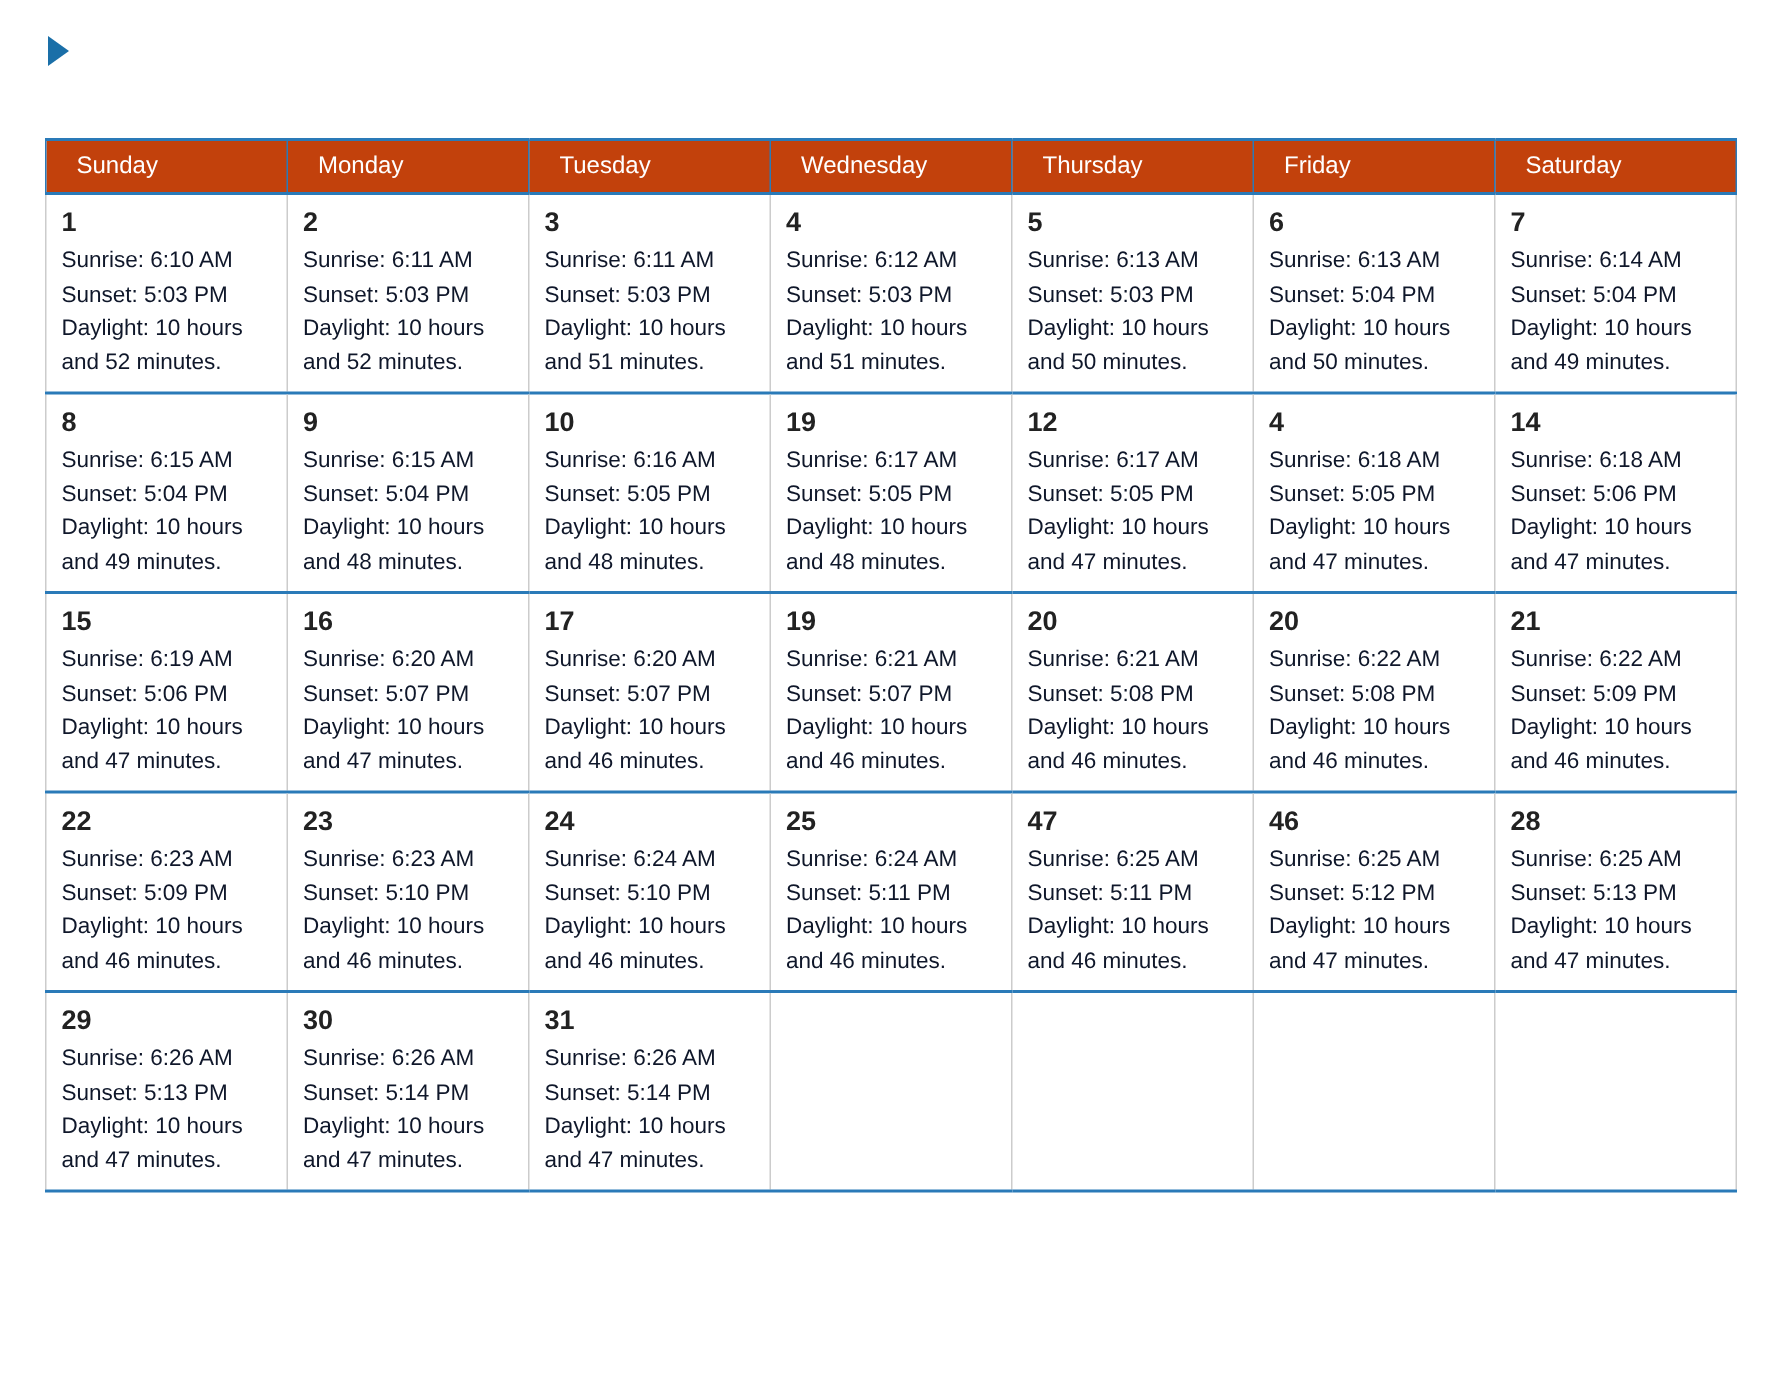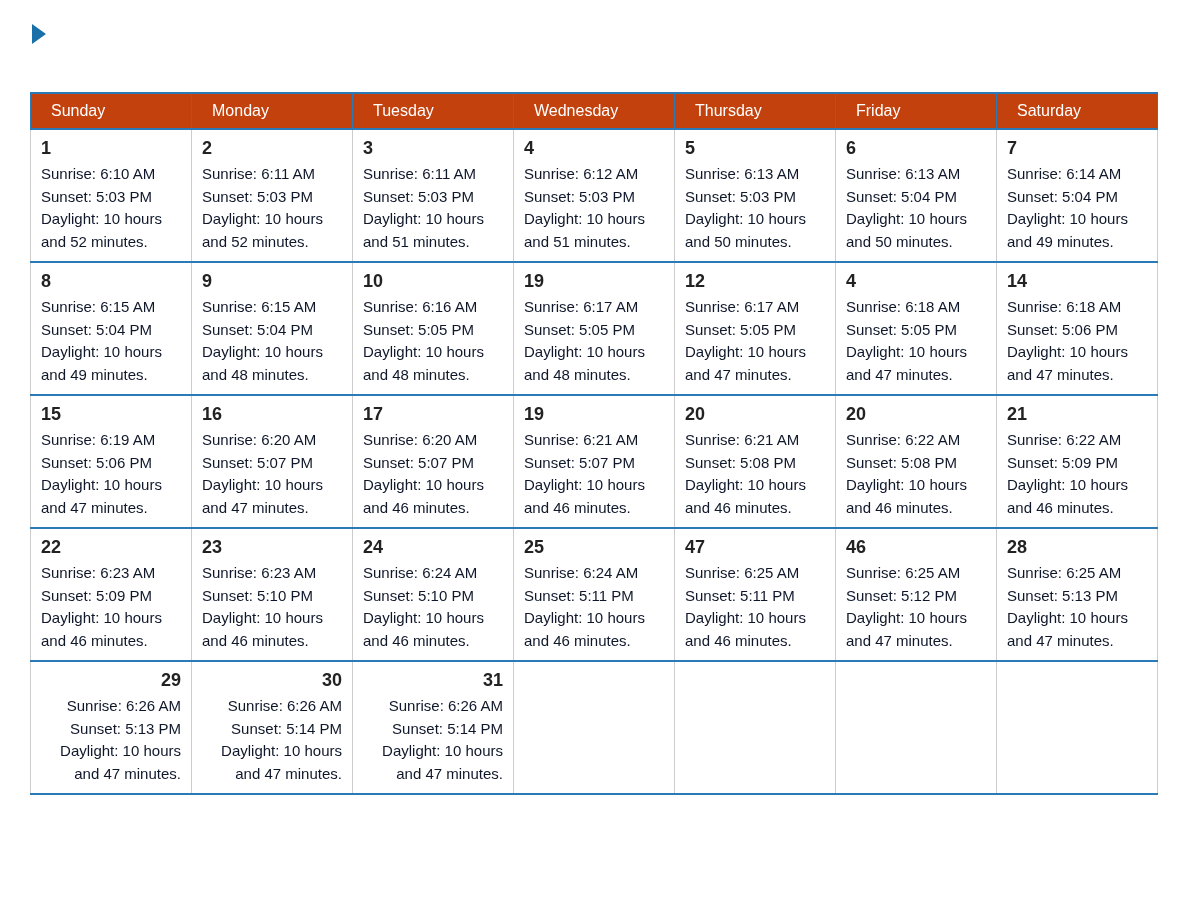--- a/index.html
+++ b/index.html
@@ -89,21 +89,20 @@
       display: block;
       margin-bottom: 4px;
     }
     .day-info {
       font-size: 15px;
       line-height: 1.5;
       color: #0f172a;
     }
     .calendar tr:last-child td {
       border-bottom: 2px solid #2a7ab8;
-      text-align: right;
     }
     .calendar thead tr th {
       border-top: 2px solid #2a7ab8;
       border-bottom: 2px solid #2a7ab8;
     }
     .row-border-top td {
       border-top: 2px solid #2a7ab8;
     }
     .empty-cell {
       background: #fff;

